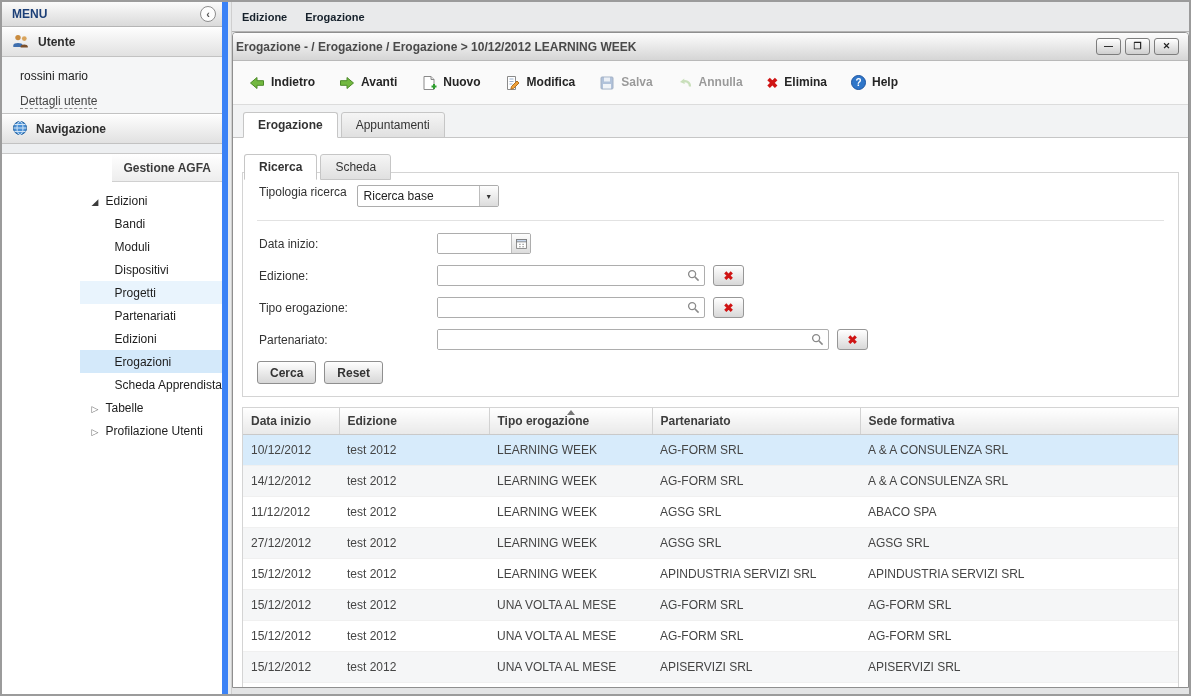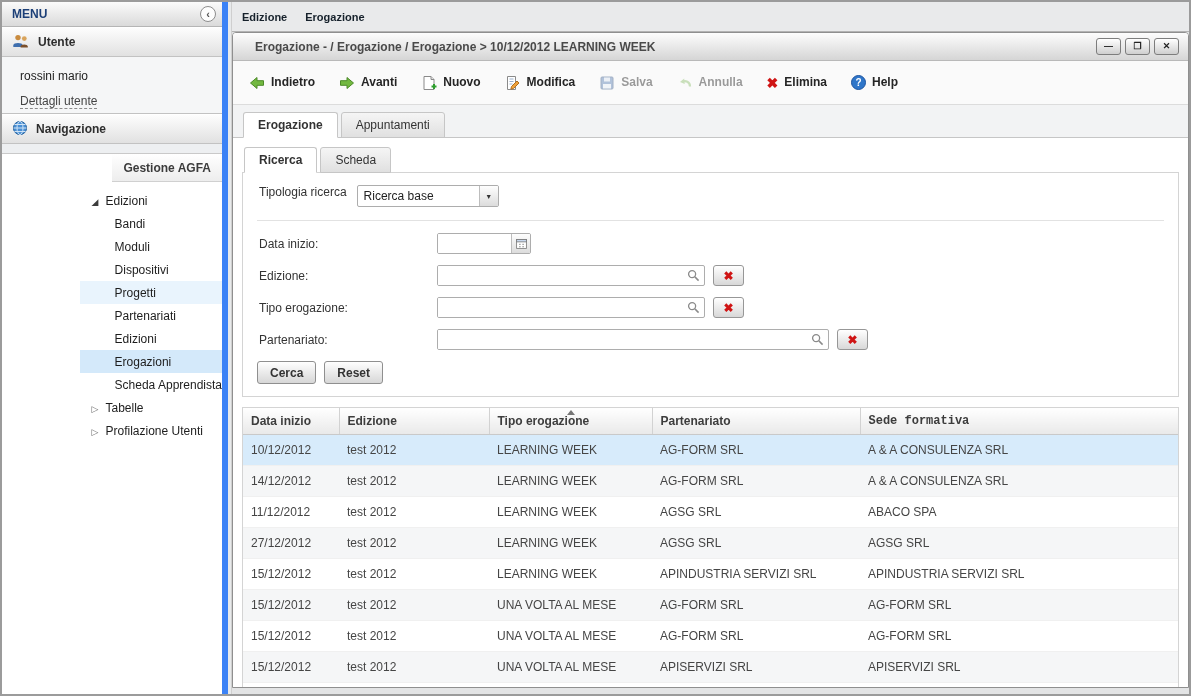--- a/index.html
+++ b/index.html
@@ -31,40 +31,40 @@
   .arrow-open::before{content:"◢";font-size:9px;color:#3c3c3c;}
   .arrow-closed::before{content:"▷";font-size:9px;color:#6b6b6b;}
   
   .splitter{width:4px;flex:none;background:#e8eaeb;border-right:1px solid #cfcfcf;cursor:col-resize;}
   .main{flex:1;min-width:0;display:flex;flex-direction:column;background:#e3e4e5;padding-bottom:6px;}
   .module-strip{height:30px;flex:none;background:#e9eaeb;border-bottom:1px solid #b3b3b3;
     display:flex;align-items:center;gap:18px;padding:0 0 0 10px;}
   .module-tab{font-size:11px;font-weight:bold;color:#16212b;cursor:pointer;}
   .window{flex:1;min-height:0;display:flex;flex-direction:column;background:#fff;border:1px solid #8f8f8f;border-radius:4px 4px 0 0;overflow:hidden;}
   .titlebar{height:28px;flex:none;background:linear-gradient(#fdfdfd,#d5d5d5);border-bottom:1px solid #b9b9b9;
-    display:flex;align-items:center;padding:0 9px 0 22px;font-weight:bold;color:#4a4a4a;}
+    display:flex;align-items:center;padding:0 9px 0 3px;font-weight:bold;color:#4a4a4a;}
   .win-controls{margin-left:auto;display:flex;gap:4px;}
   .win-btn{width:25px;height:17px;border:1px solid #7d7d7d;border-radius:3px;background:linear-gradient(#ffffff,#cfcfcf);
     font-size:9px;line-height:15px;text-align:center;color:#222;cursor:pointer;}
   
   .toolbar{height:44px;flex:none;background:#fafafa;border-bottom:1px solid #dcdcdc;display:flex;align-items:center;gap:24px;padding:0 16px;}
   .tb-btn{display:flex;align-items:flex-start;gap:6px;font-weight:bold;color:#252525;cursor:pointer;}
   .tb-btn.disabled{opacity:.45;cursor:default;}
   .icon16{width:16px;height:16px;display:inline-block;}
   .icon-delete::before{content:"✖";color:#cf1414;font-size:14px;font-weight:bold;line-height:16px;}
   .icon-help{width:15px;height:15px;border-radius:50%;background:#2f76c9;border:1px solid #1d54a0;color:#fff;font-size:10px;font-weight:bold;
     display:inline-flex;align-items:center;justify-content:center;}
   
   .tabstrip{flex:none;display:flex;align-items:flex-end;gap:3px;padding:6px 0 0 10px;background:#f2f3f4;border-bottom:1px solid #c6c6c6;position:relative;}
   .tab{position:relative;top:1px;padding:5px 14px 5px;border:1px solid #c6c6c6;border-radius:3px 3px 0 0;
     background:linear-gradient(#f5f5f5,#e0e0e0);color:#333;cursor:pointer;}
   .tab.active{background:#fff;border-bottom-color:#fff;font-weight:bold;}
   .content{flex:1;min-height:0;background:#fff;padding:9px 9px 0;display:flex;flex-direction:column;}
   .inner-tabs{flex:none;display:flex;gap:3px;padding-left:2px;position:relative;z-index:2;}
-  .inner-tabs .tab{top:0;margin-bottom:-1px;}
+  .inner-tabs .tab{top:7px;margin-bottom:-1px;}
   
   .search-panel{flex:none;border:1px solid #d4d4d4;padding:12px 14px 12px;background:#fff;position:relative;z-index:1;}
   .tipologia-row{display:flex;align-items:flex-start;gap:10px;padding-left:2px;}
   .combo{display:inline-flex;width:142px;height:22px;border:1px solid #adadad;border-radius:2px;background:#fff;overflow:hidden;}
   .combo input{flex:1;min-width:0;border:none;outline:none;padding:0 6px;font-family:"Liberation Sans",sans-serif;font-size:12px;background:transparent;color:#222;}
   .trigger{width:19px;flex:none;border:none;border-left:1px solid #bdbdbd;background:linear-gradient(#fefefe,#dcdcdc);
     display:flex;align-items:center;justify-content:center;cursor:pointer;padding:0;}
   .combo-arrow{font-size:7px;color:#333;}
   .sep{border:none;border-top:1px solid #e2e2e2;margin:13px 0 12px;}
   .form-row{display:flex;align-items:center;margin-bottom:11px;padding-left:2px;}
@@ -79,21 +79,21 @@
     display:inline-flex;align-items:center;justify-content:center;cursor:pointer;}
   .clear-btn .x-glyph::before{content:"✖";color:#cf1414;font-size:12px;font-weight:bold;line-height:1;}
   .btn-row{display:flex;gap:8px;margin-top:6px;}
   .btn{min-width:54px;height:23px;padding:0 12px;border:1px solid #8f8f8f;border-radius:3px;background:linear-gradient(#fefefe,#d7d7d7);
     font-family:"Liberation Sans",sans-serif;font-size:12px;font-weight:bold;color:#333;cursor:pointer;}
   
   .grid-wrap{flex:1;min-height:0;margin-top:10px;border:1px solid #d4d4d4;border-bottom:none;overflow:hidden;background:#fff;}
   table{border-collapse:collapse;width:100%;table-layout:fixed;}
   thead th{background:linear-gradient(#ffffff,#e9e9e9);border-right:1px solid #d2d2d2;border-bottom:1px solid #c9c9c9;
     padding:6px 8px;text-align:left;font-weight:bold;color:#3d3d3d;position:relative;cursor:pointer;font-size:12px;}
-  thead th:last-child{border-right:none;font-family:Liberation Mono, monospace;}
+  thead th:last-child{border-right:none;}
   .sort-arrow{position:absolute;top:2px;left:50%;margin-left:-4px;width:0;height:0;
     border-left:4px solid transparent;border-right:4px solid transparent;border-bottom:5px solid #767676;}
   tbody td{padding:8px;color:#454545;white-space:nowrap;overflow:hidden;text-overflow:ellipsis;}
   tbody tr{border-bottom:1px solid #f0f0f0;cursor:pointer;}
   tbody tr:nth-child(even){background:#f5f6f7;}
   tbody tr.selected{background:#d7ebfb;}
 </style>
 </head>
 <body>
 

